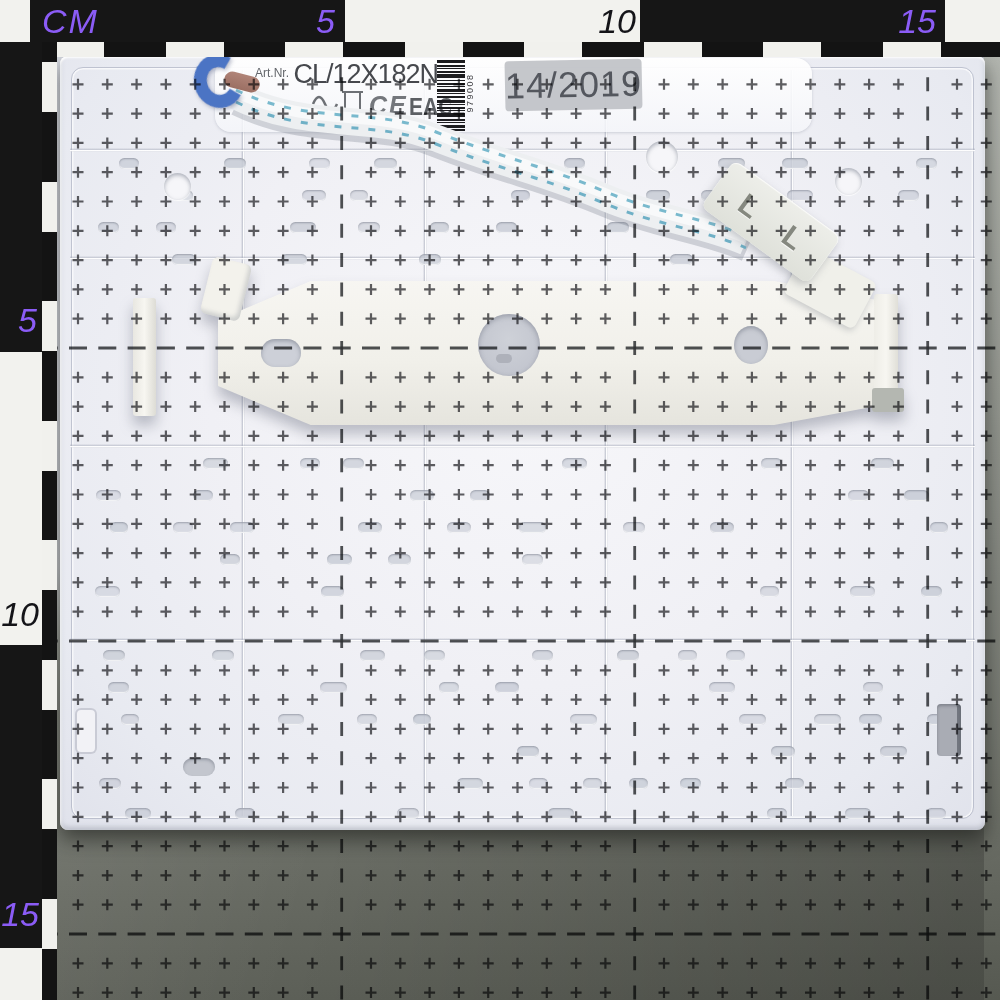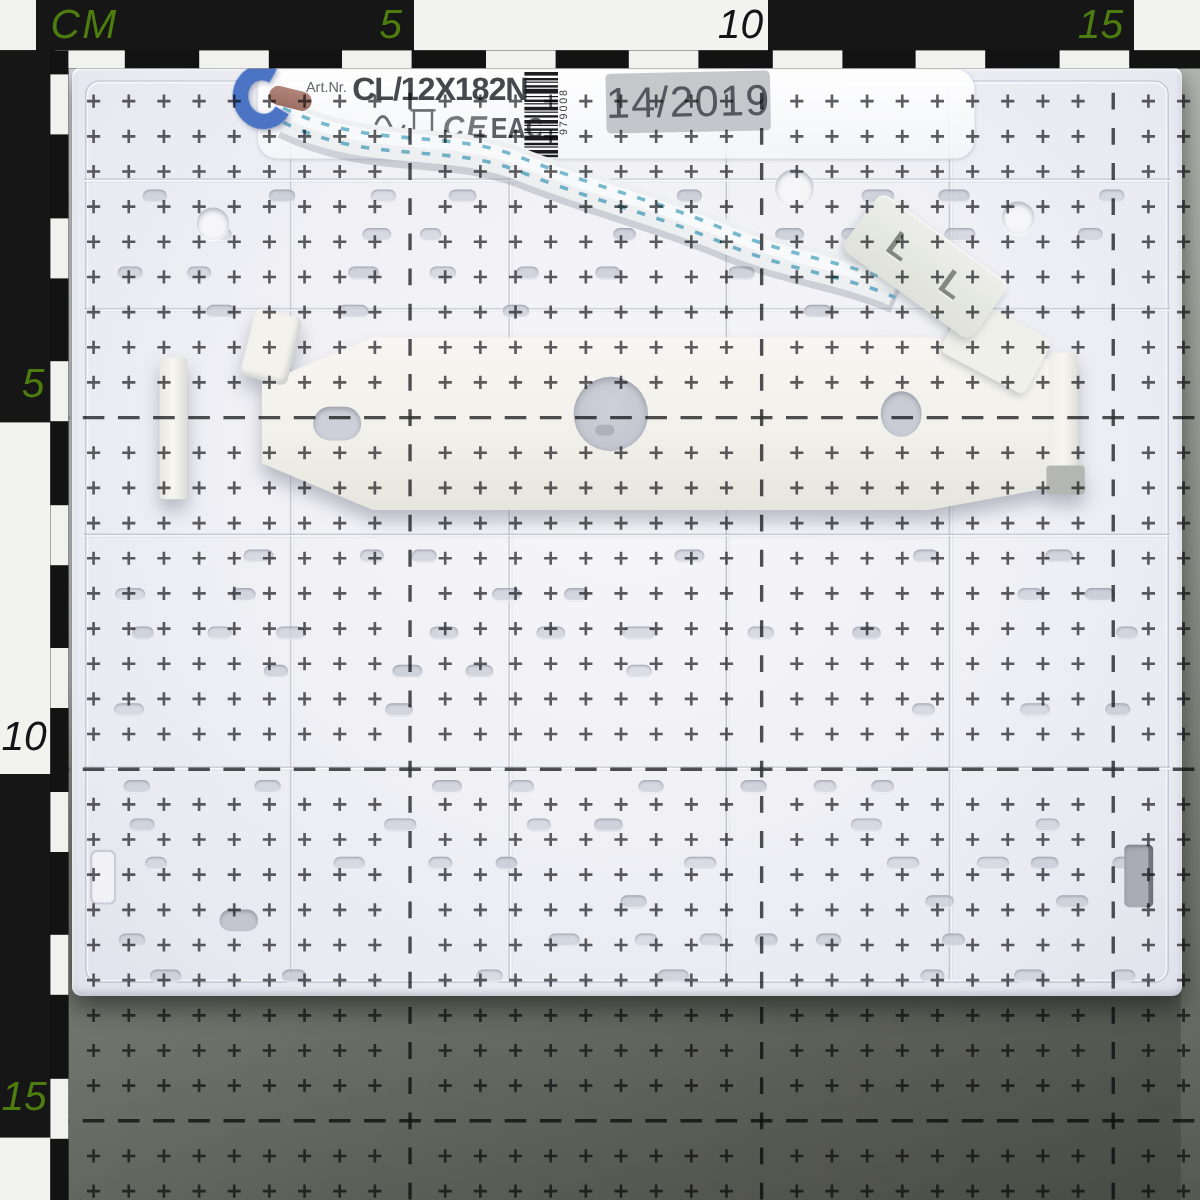--- a/index.html
+++ b/index.html
@@ -37,21 +37,21 @@
     box-shadow:inset 0 2px 3px rgba(110,115,130,.5);}
   .slotR{position:absolute;left:877px;top:648px;width:24px;height:52px;background:#a9acb4;border-radius:4px;
     box-shadow:inset -4px 0 0 rgba(70,74,84,.55), inset 0 2px 3px rgba(90,94,105,.5);}
 
   
   .label-strip{position:absolute;left:155px;top:2px;width:597px;height:74px;border-radius:16px;
     background:linear-gradient(180deg,rgba(255,255,255,.95),rgba(245,246,250,.82));
     box-shadow:0 1px 3px rgba(150,155,170,.4);}
   .art{position:absolute;left:40px;top:1px;white-space:nowrap;}
   .art-prefix{font-size:12px;color:#63666b;vertical-align:6px;}
-  .art-num{font-size:27px;font-weight:700;color:#46484d;letter-spacing:-1px;}
+  .art-num{font-size:27px;font-weight:400;color:#46484d;letter-spacing:-1px;}
   .cert{position:absolute;left:96px;top:26px;}
   .barcode{position:absolute;left:222px;top:0;width:42px;height:70px;}
   .bars{position:absolute;left:0;top:2px;width:28px;}
   .bar{background:#1d1d20;width:28px;}
   .bc-digits{position:absolute;right:-10px;top:50%;transform:translateY(-50%) rotate(-90deg);
     font-size:9px;color:#3c3c40;letter-spacing:1.5px;}
   .stamp{position:absolute;left:445px;top:4px;width:137px;height:50px;border-radius:4px;
     background:rgba(184,187,191,.82);transform:rotate(-1.2deg);
     display:flex;align-items:center;justify-content:center;
     font-size:36px;color:#54575e;letter-spacing:1px;}
@@ -97,21 +97,21 @@
 
   
   .grid-overlay{position:absolute;left:57px;top:57px;mix-blend-mode:multiply;opacity:.9;}
 
   
   .ruler-top{position:absolute;left:0;top:0;width:1000px;height:42px;}
   .ruler-left{position:absolute;left:0;top:42px;width:42px;height:958px;}
   .blk{position:absolute;}
   .b-w{background:#f2f2ee;} .b-k{background:#161616;}
   .rl{position:absolute;font-style:italic;font-size:34px;line-height:40px;}
-  .rl.light{color:#4d7c0f;} .rl.dark{color:#141418;}
+  .rl.light{color:#8b5cf6;} .rl.dark{color:#141418;}
   .ticks-top{position:absolute;left:0;top:42px;width:1000px;height:15px;background:#131313;}
   .ticks-left{position:absolute;left:42px;top:42px;width:15px;height:958px;background:#131313;}
   .tickd{position:absolute;background:#f1f1ed;}
 </style>
 </head>
 <body>
 
 <div class="stage">
 
   <div class="board"></div>

